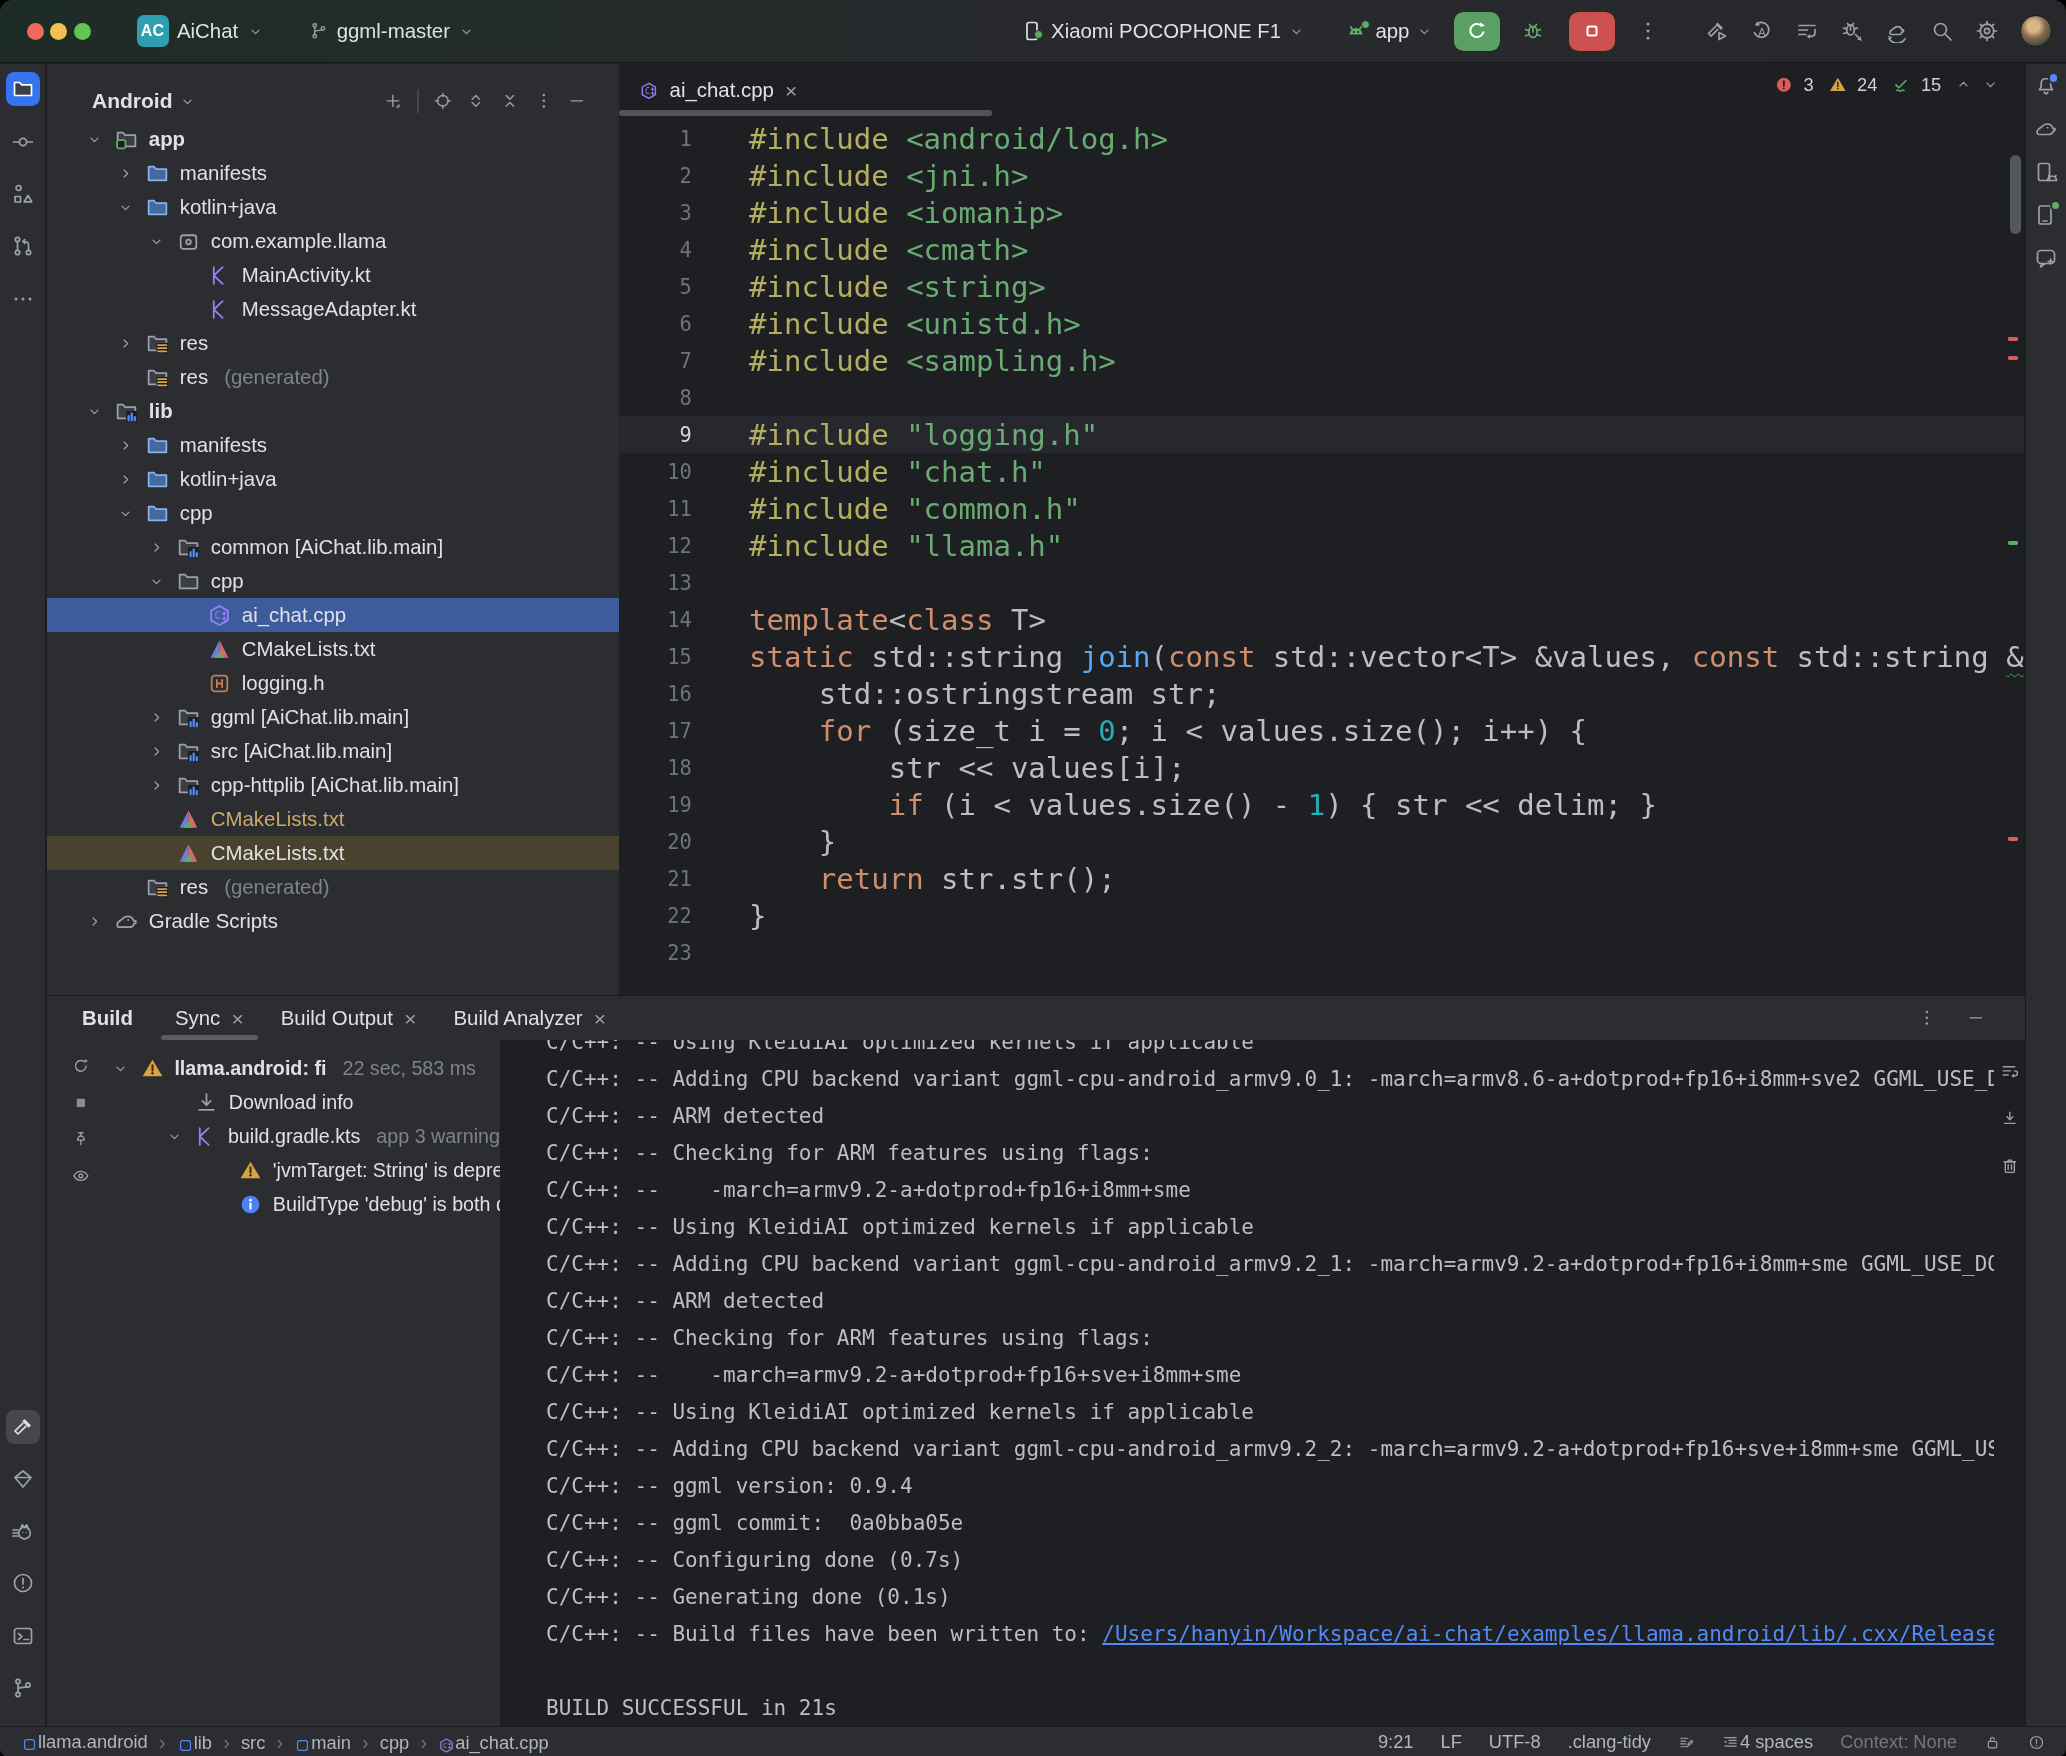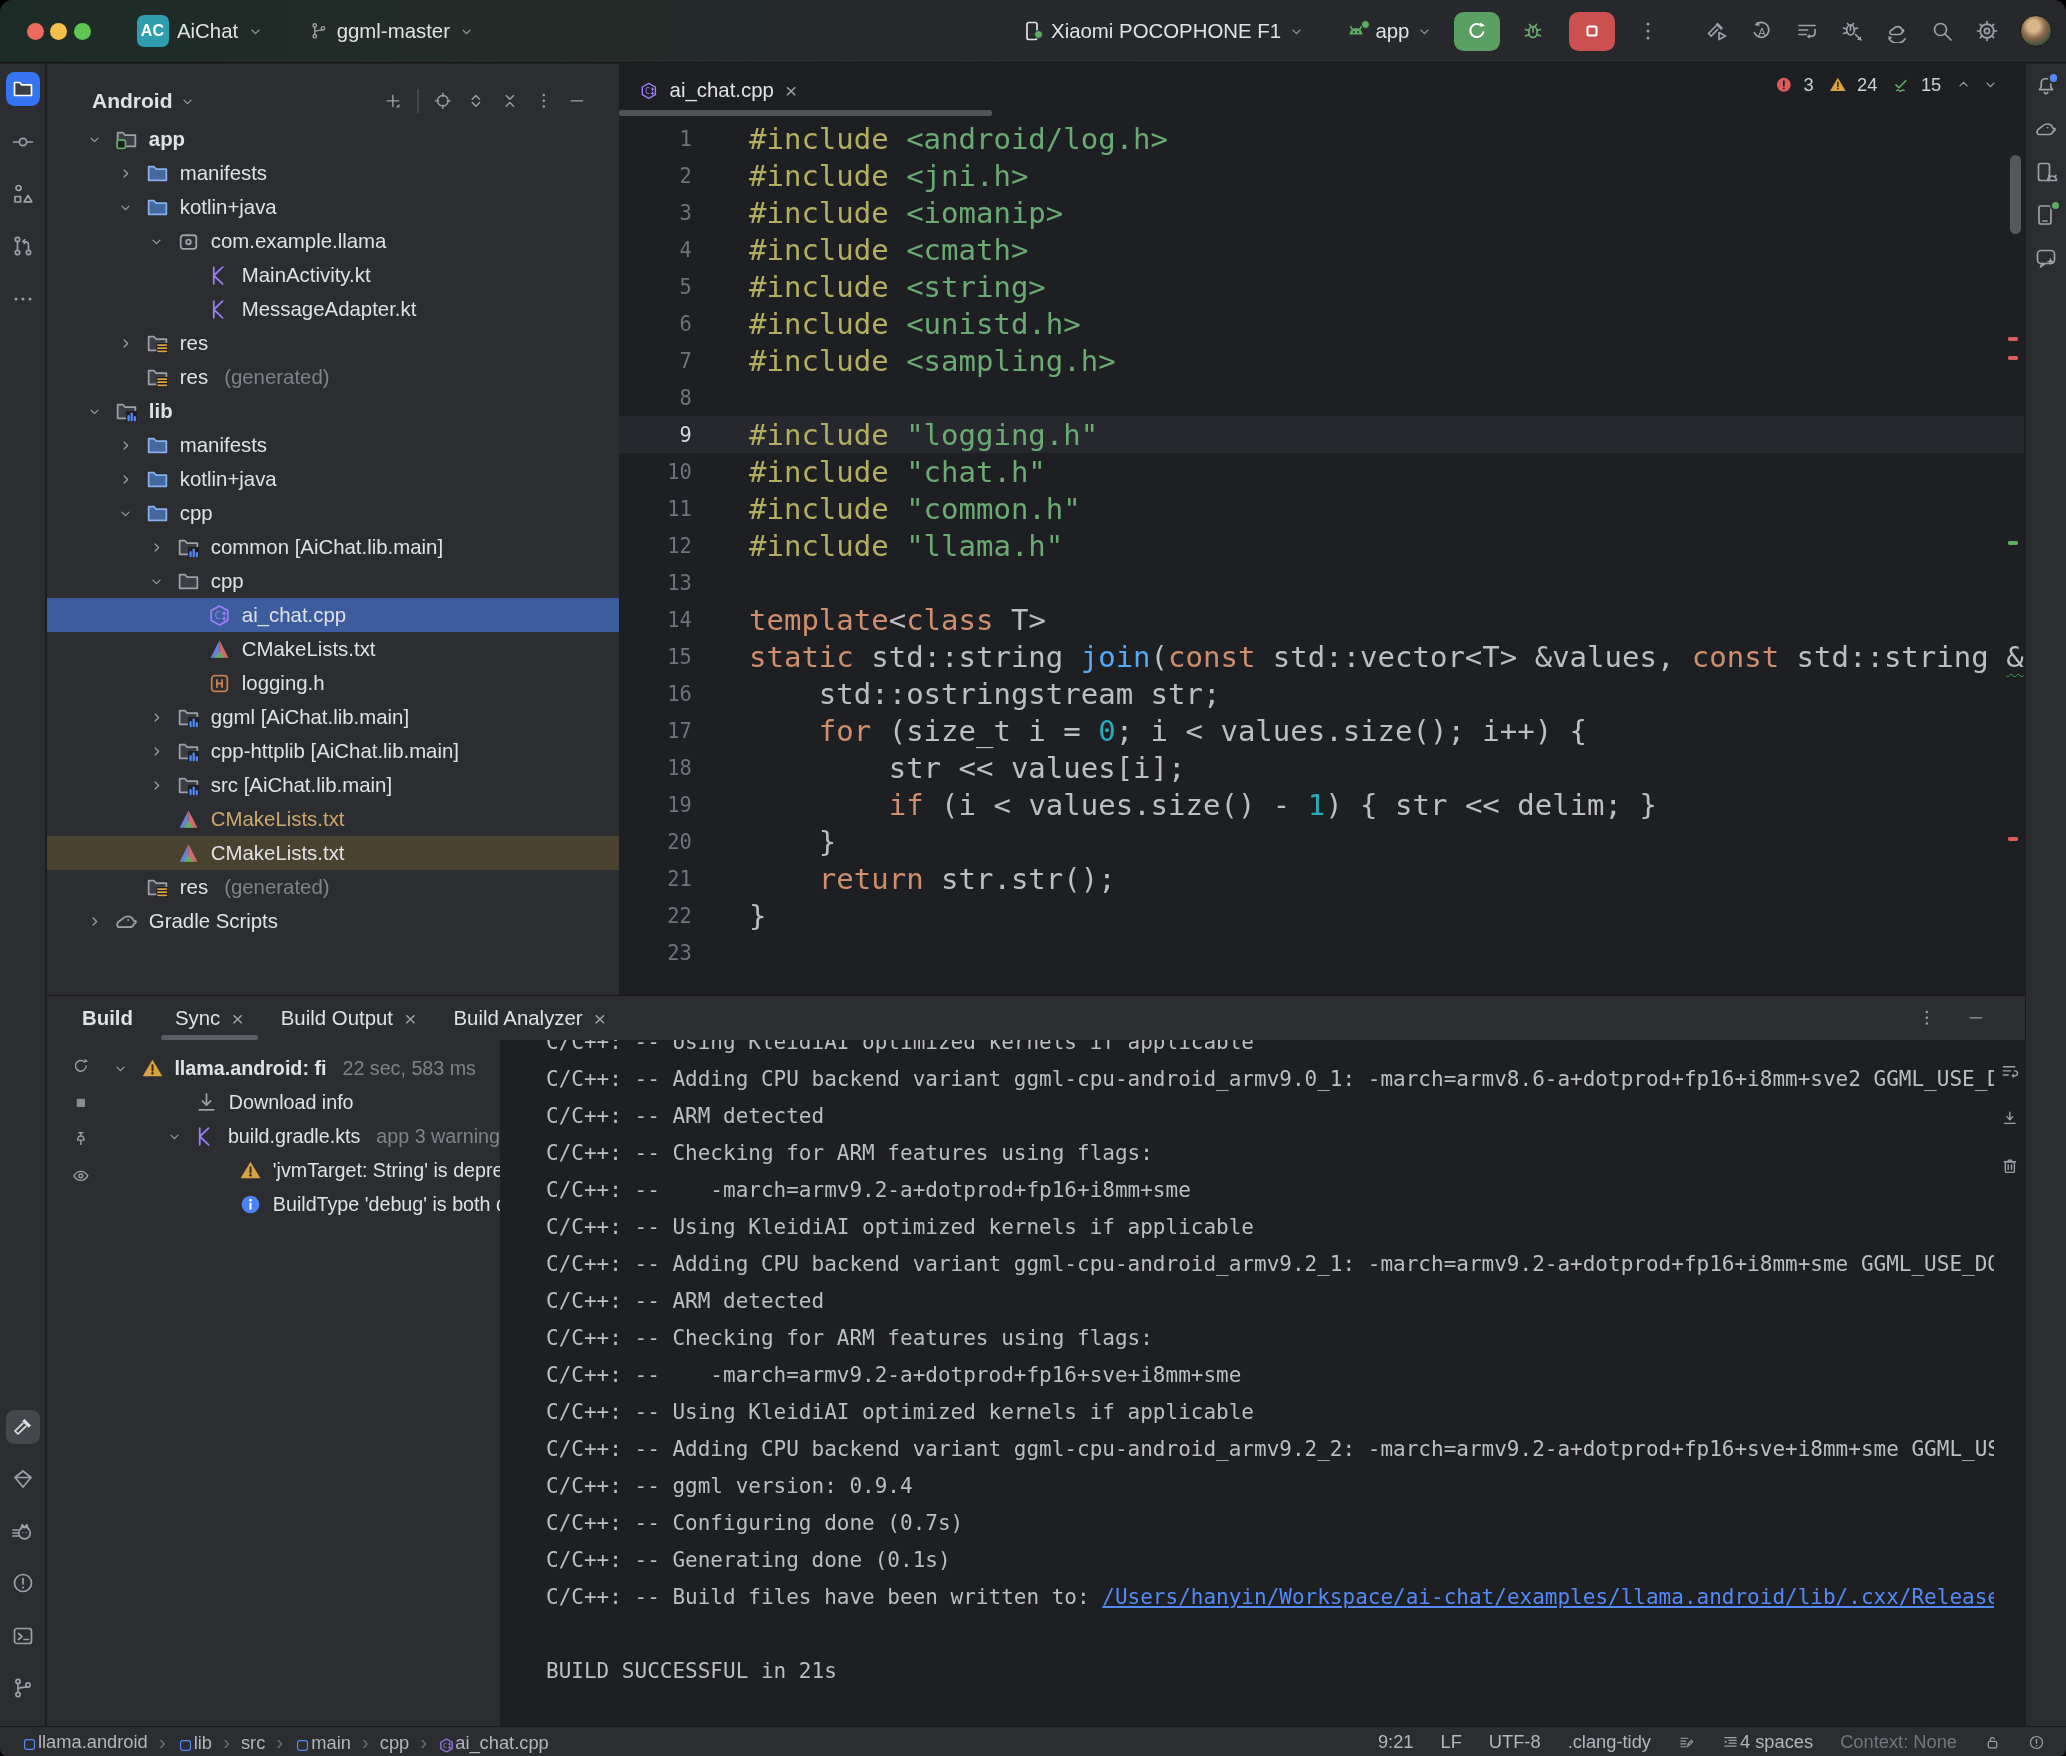--- a/index.html
+++ b/index.html
@@ -798,33 +798,33 @@
         </div>
         <div class="trow lv2">
           <span class="chev">
             <svg class="ic xs" viewBox="0 0 24 24" width="17" height="17">
               <use href="#i-chev-r"></use>
             </svg>
           </span>
           <svg class="ic ricon" viewBox="0 0 36 36" width="25" height="25">
             <use href="#i-folder-lib"></use>
           </svg>
+          <span class="lbl">src [AiChat.lib.main]</span>
+          <span class="sec"></span>
+        </div>
+        <div class="trow lv2">
+          <span class="chev">
+            <svg class="ic xs" viewBox="0 0 24 24" width="17" height="17">
+              <use href="#i-chev-r"></use>
+            </svg>
+          </span>
+          <svg class="ic ricon" viewBox="0 0 36 36" width="25" height="25">
+            <use href="#i-folder-lib"></use>
+          </svg>
           <span class="lbl">cpp-httplib [AiChat.lib.main]</span>
-          <span class="sec"></span>
-        </div>
-        <div class="trow lv2">
-          <span class="chev">
-            <svg class="ic xs" viewBox="0 0 24 24" width="17" height="17">
-              <use href="#i-chev-r"></use>
-            </svg>
-          </span>
-          <svg class="ic ricon" viewBox="0 0 36 36" width="25" height="25">
-            <use href="#i-folder-lib"></use>
-          </svg>
-          <span class="lbl">src [AiChat.lib.main]</span>
           <span class="sec"></span>
         </div>
         <div class="trow lv2">
           <span class="chev">
             <svg class="ic xs" viewBox="0 0 24 24" width="17" height="17">
               <use></use>
             </svg>
           </span>
           <svg class="ic ricon" viewBox="0 0 36 36" width="25" height="25">
             <use href="#i-cmake"></use>
@@ -1280,20 +1280,25 @@
               <span class="btok pl">C/C++: -- Adding CPU backend variant ggml-cpu-android_armv9.2_2: -march=armv9.2-a+dotprod+fp16+sve+i8mm+sme GGML_US</span>
             </span>
           </div>
           <div class="bline">
             <span class="ltoks">
               <span class="btok pl">C/C++: -- ggml version: 0.9.4</span>
             </span>
           </div>
           <div class="bline">
             <span class="ltoks">
+              <span class="btok pl">C/C++: -- ggml commit:  0a0bba05e</span>
+            </span>
+          </div>
+          <div class="bline">
+            <span class="ltoks">
               <span class="btok pl">C/C++: -- Configuring done (0.7s)</span>
             </span>
           </div>
           <div class="bline">
             <span class="ltoks">
               <span class="btok pl">C/C++: -- Generating done (0.1s)</span>
             </span>
           </div>
           <div class="bline">
             <span class="ltoks">

